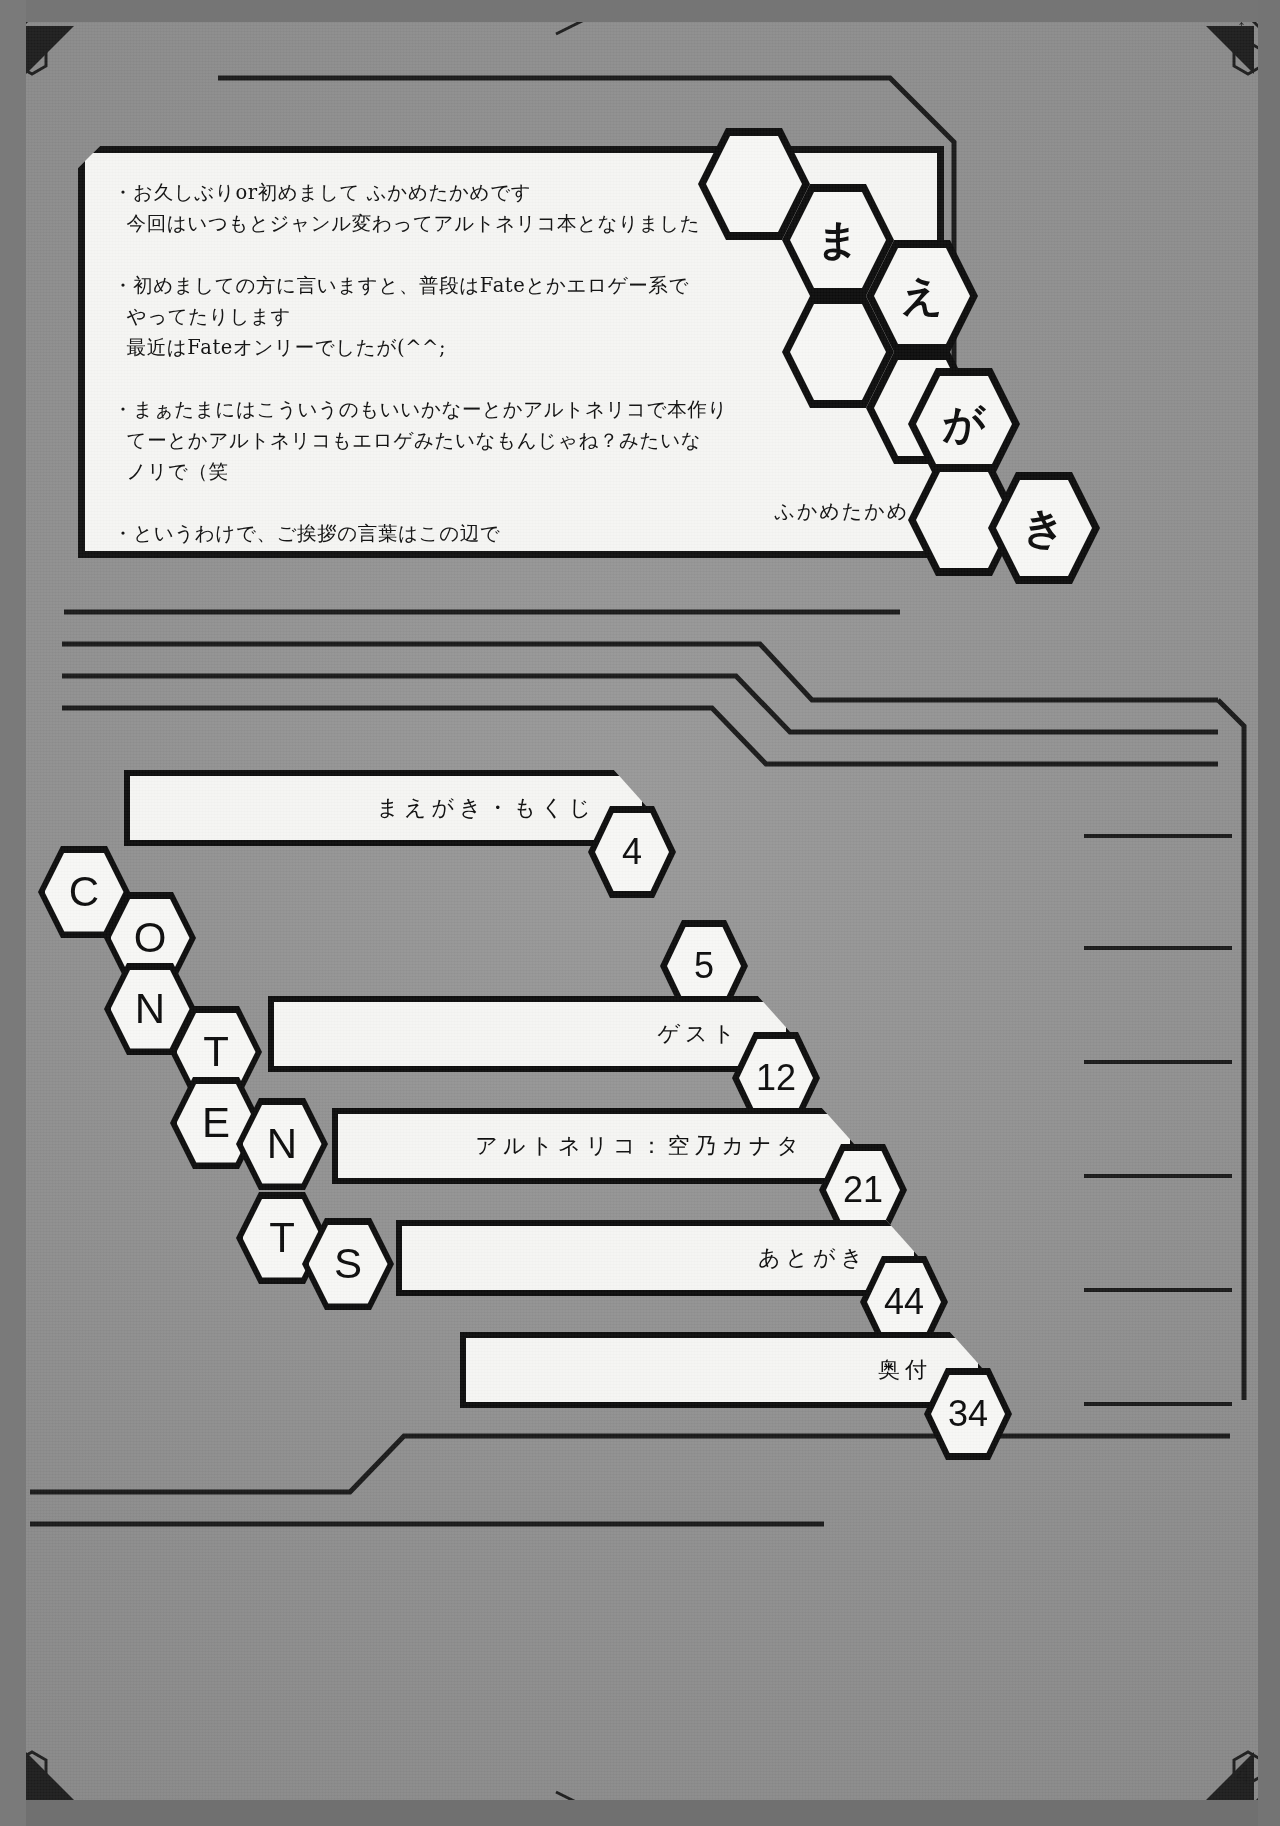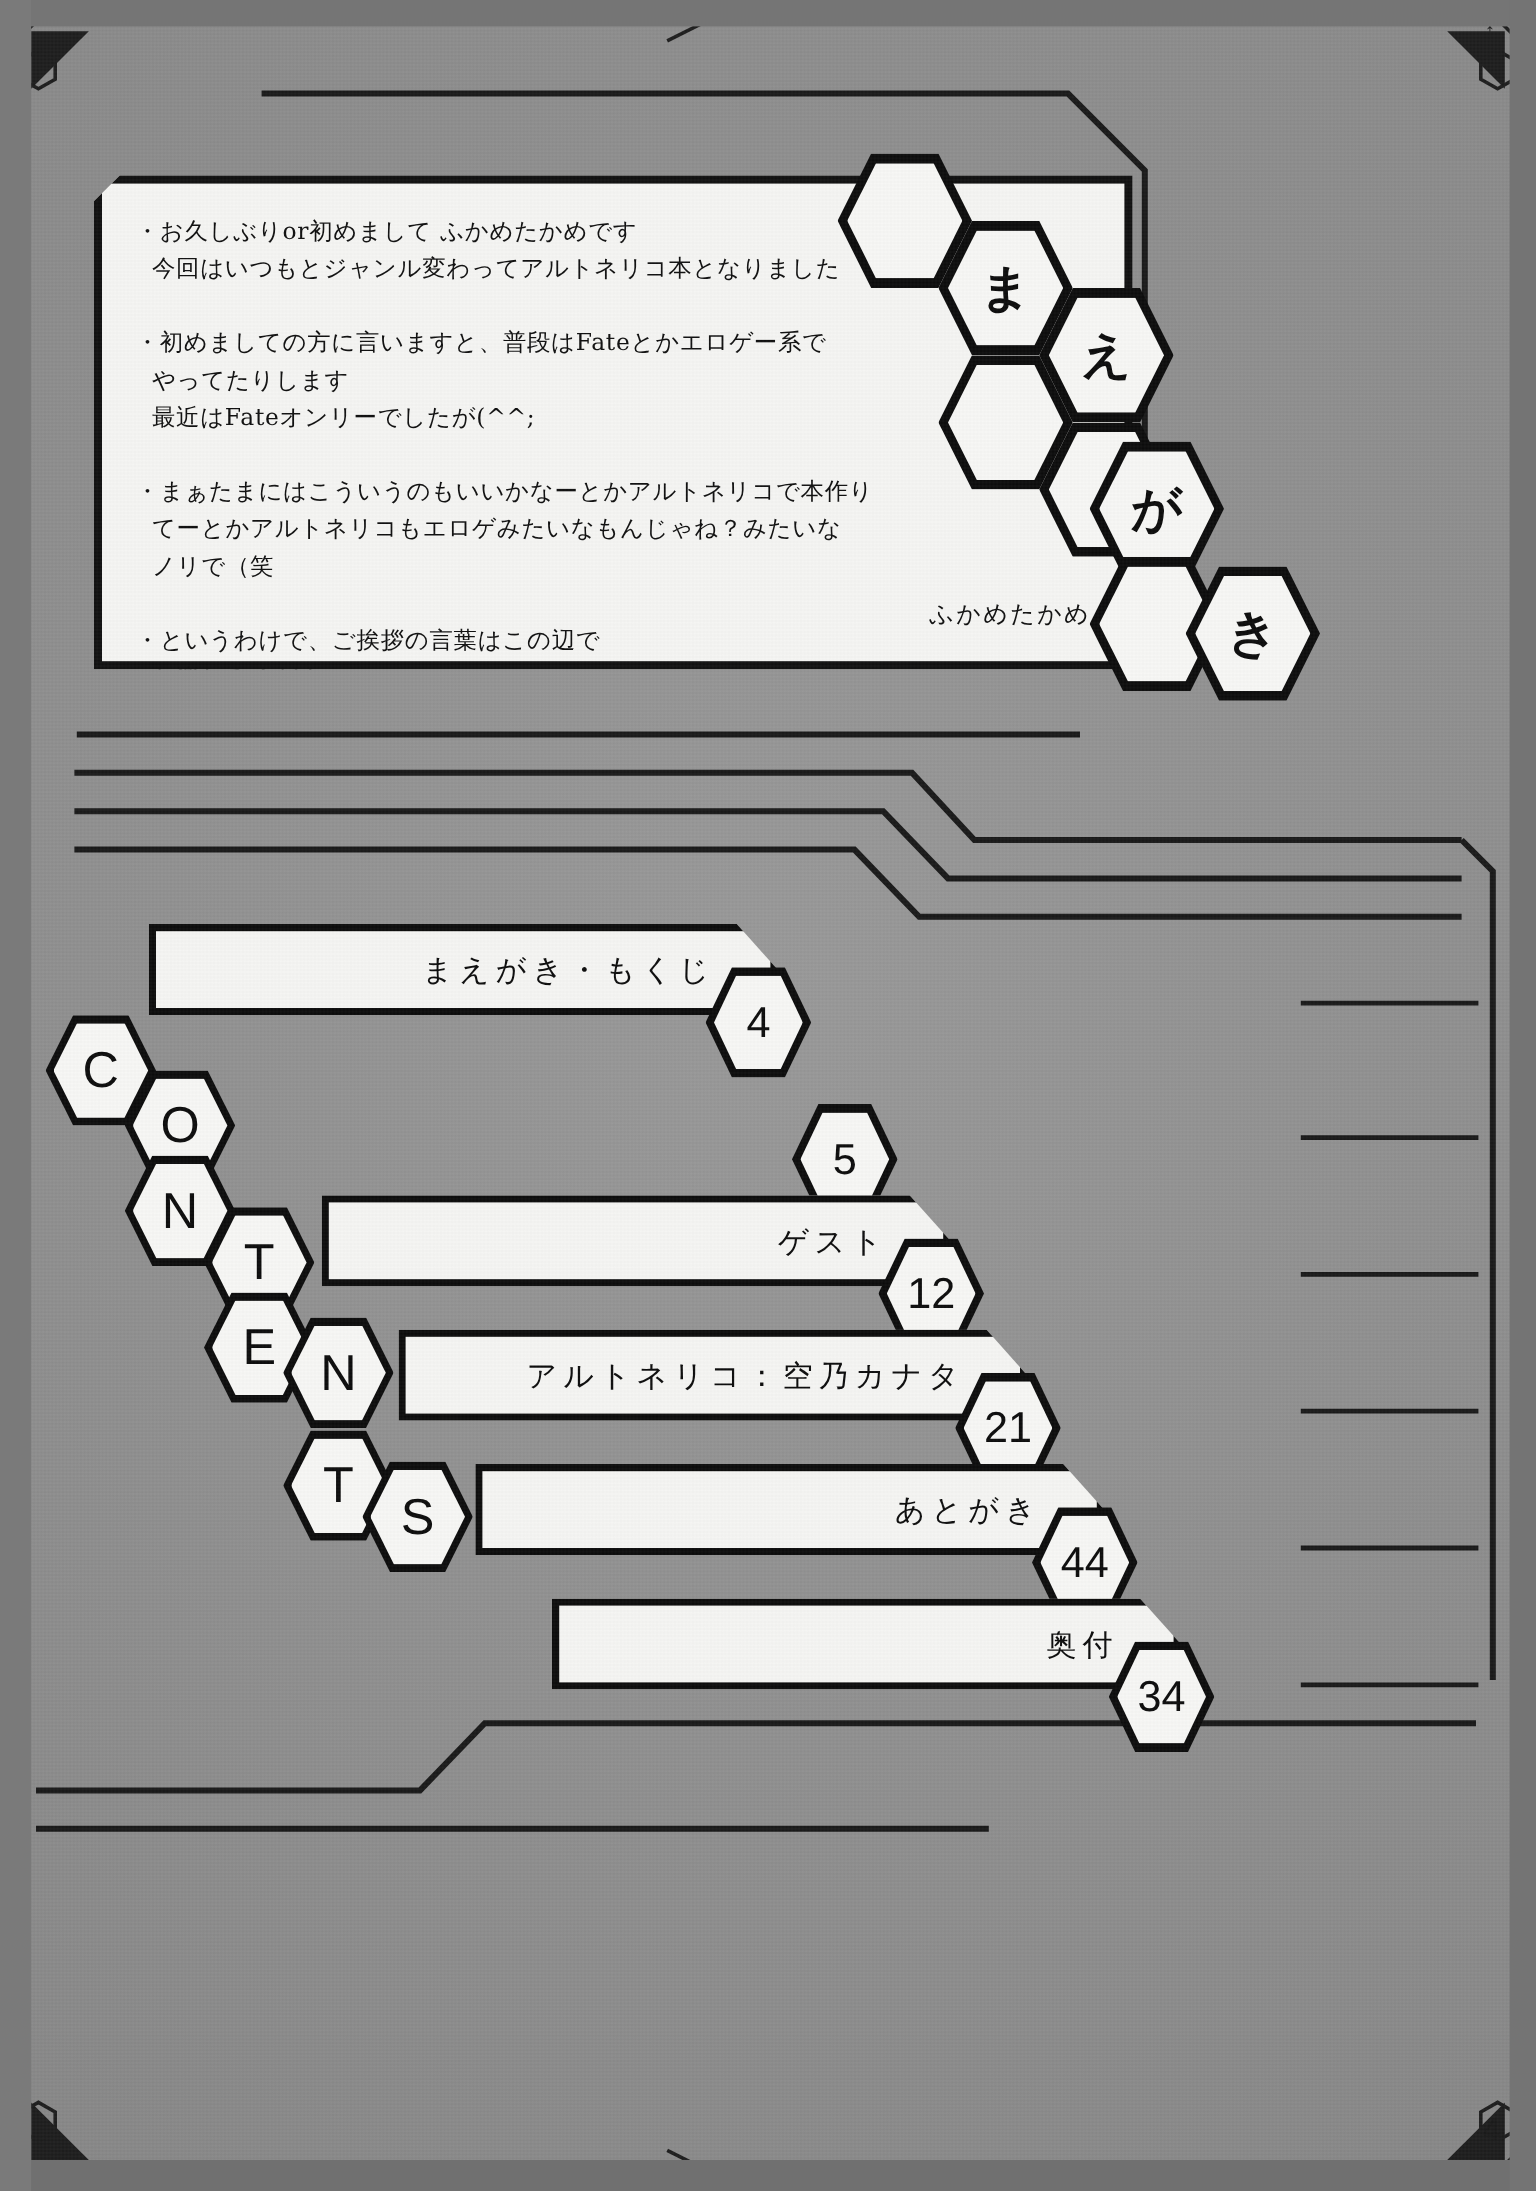--- a/index.html
+++ b/index.html
@@ -100,21 +100,21 @@
     box-sizing:border-box;
     display:flex;align-items:center;justify-content:flex-end;
     clip-path:polygon(26px 0, 100% 0, calc(100% - 26px) 100%, 0 100%);
   }
   .toc-bar.arrowed{
     clip-path:polygon(30px 0, calc(100% - 34px) 0, 100% 50%, calc(100% - 34px) 100%, 0 100%, 0 0);
   }
   .toc-label{
     padding-right:46px;color:#0d0d0d;
     font-family:Liberation Mono, monospace;
-    font-size:25px;letter-spacing:5px;white-space:nowrap;
+    font-size:22px;letter-spacing:5px;white-space:nowrap;
   }
 
   
   #folio{
     position:absolute;right:30px;bottom:36px;
     color:#1b1b1b;font-size:26px;
     font-family:"Liberation Sans","DejaVu Sans",sans-serif;
   }
   #folio-top{
     position:absolute;right:34px;top:16px;
@@ -293,21 +293,21 @@
   </div>
   <div class="hex-outer num-hex" style="left:732px;top:1032px;">
     <div class="hex-inner">
         <span class="hex-label">12</span>
       </div>
   </div>
 
   <div class="toc-bar arrowed" style="left:332px;top:1108px;width:524px;justify-content:flex-end;">
     <span class="toc-label">アルトネリコ：空乃カナタ</span>
   </div>
-  <div class="hex-outer num-hex" style="left:796px;top:1144px;">
+  <div class="hex-outer num-hex" style="left:819px;top:1144px;">
     <div class="hex-inner">
         <span class="hex-label">21</span>
       </div>
   </div>
 
   <div class="toc-bar arrowed" style="left:396px;top:1220px;width:524px;">
     <span class="toc-label">あとがき</span>
   </div>
   <div class="hex-outer num-hex" style="left:860px;top:1256px;">
     <div class="hex-inner">

